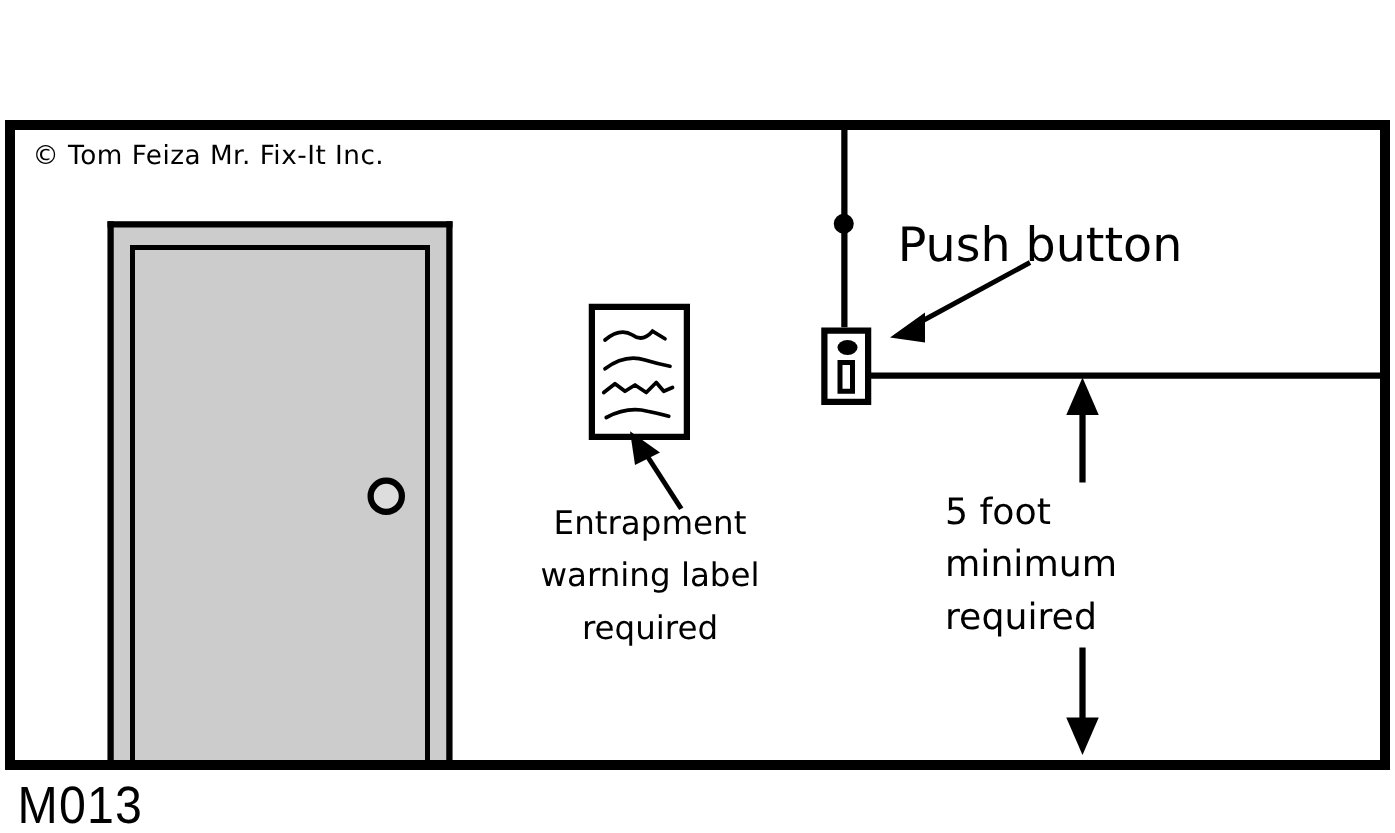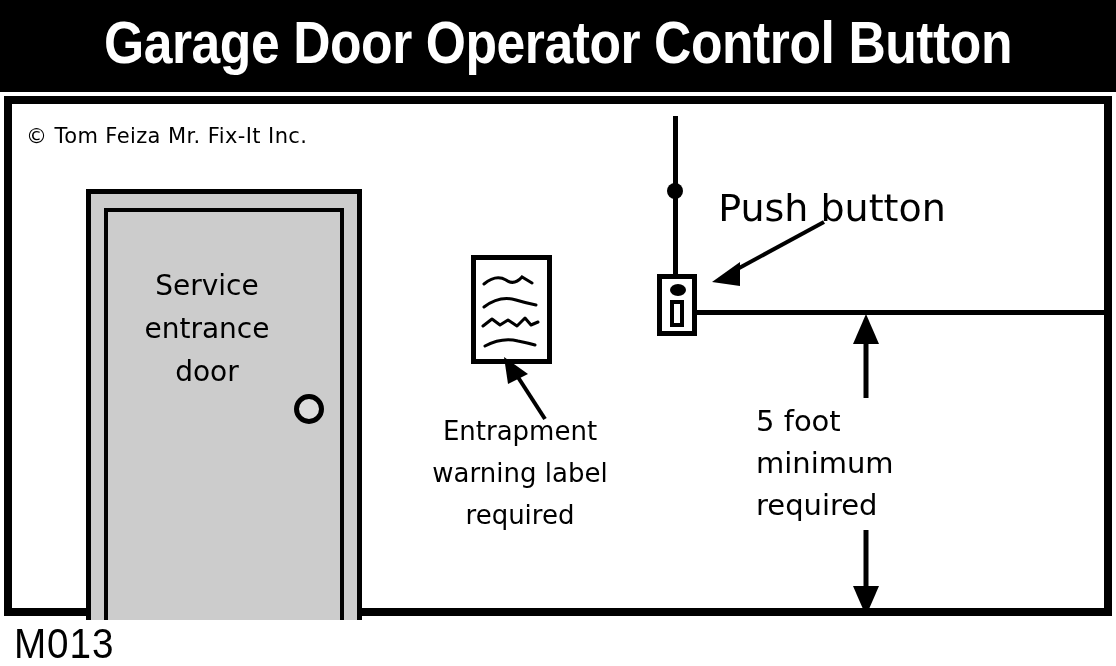--- a/index.html
+++ b/index.html
@@ -51,21 +51,21 @@
     top: 96px;
     width: 1108px;
     height: 520px;
     border: 8px solid #000000;
     box-sizing: border-box;
     background: #ffffff;
   }
   #canvas {
     position: absolute;
     left: 0;
-    top: 12px;
+    top: 0;
     width: 1092px;
     height: 504px;
     overflow: hidden;
   }
 
   
   .hand {
     font-family: "DejaVu Sans", sans-serif;
     color: #000000;
     white-space: pre;
@@ -246,34 +246,28 @@
     letter-spacing: 1px;
     transform: scaleX(0.92);
     transform-origin: 0 0;
   }
 </style>
 </head>
 <body>
 
 <div id="page">
 
-  <div id="title-banner">
-    <div id="title-text">Garage Door Operator Control Button</div>
-  </div>
 
   <div id="frame">
     <div id="canvas">
 
       <div id="copyright" class="hand">© Tom Feiza Mr. Fix-It Inc.</div>
 
       <div id="door-outer"></div>
       <div id="door-inner"></div>
-      <div id="door-label" class="hand">Service
-entrance
-door</div>
       <div id="door-knob"></div>
 
       <div id="warning-placard">
         <svg width="71" height="99" viewBox="0 0 71 99">
           <path d="M8 24 Q20 14 30 20 Q38 26 46 17 L56 23" fill="none" stroke="#000" stroke-width="3" stroke-linecap="round"></path>
           <path d="M8 47 Q24 35 40 40 Q50 43 60 45" fill="none" stroke="#000" stroke-width="3" stroke-linecap="round"></path>
           <path d="M7 66 L16 59 L24 65 L32 60 L41 66 L49 58 L55 65 L62 62" fill="none" stroke="#000" stroke-width="3" stroke-linecap="round" stroke-linejoin="round"></path>
           <path d="M9 86 Q26 77 42 81 Q52 83 59 85" fill="none" stroke="#000" stroke-width="3" stroke-linecap="round"></path>
         </svg>
       </div>

